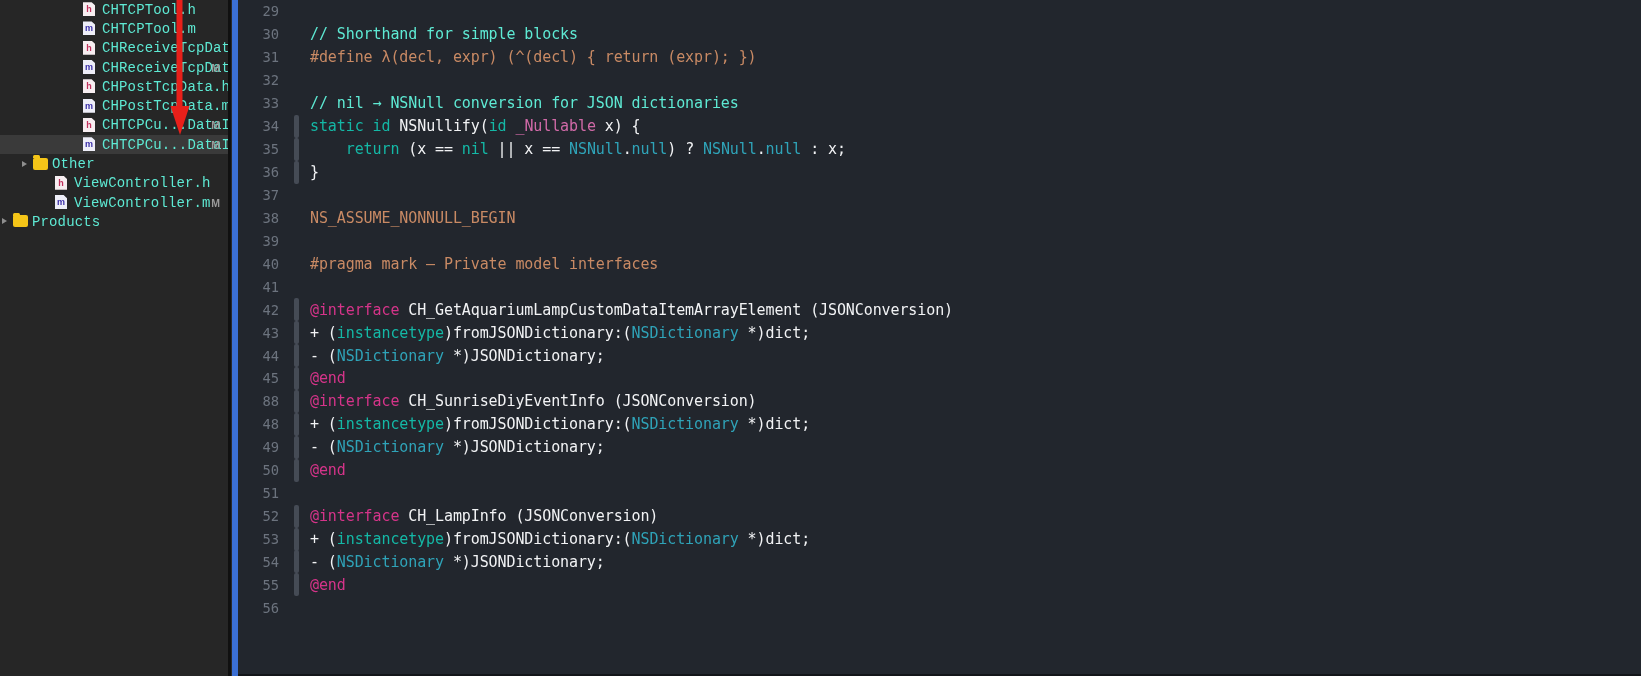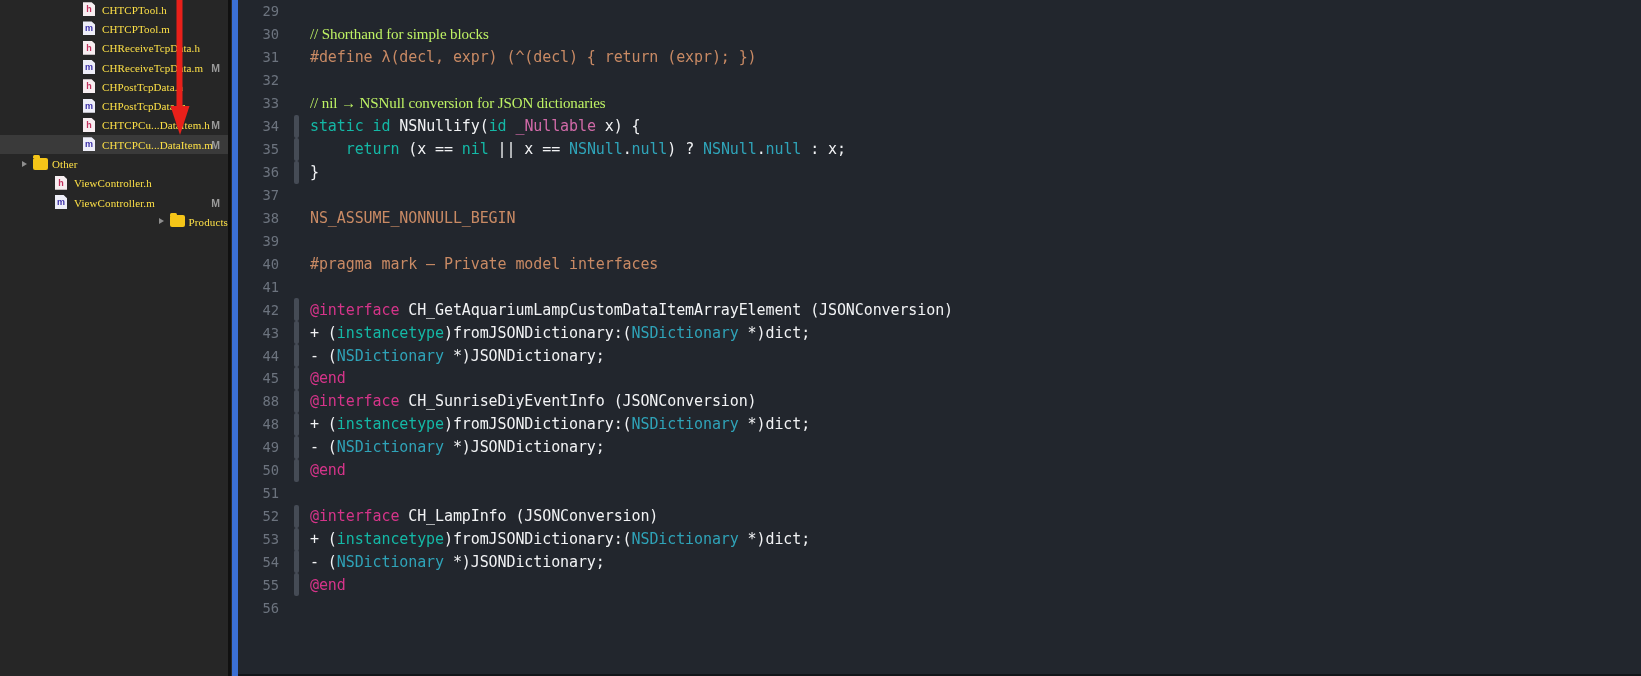--- a/index.html
+++ b/index.html
@@ -71,24 +71,24 @@
   .folder::before {
     content:"";
     position:absolute;
     left:0; top:-2.5px;
     width:7px; height:3px;
     background:#f5c518;
     border-radius:1.5px 1.5px 0 0;
   }
 
   .nav-label {
-    font-size:11px;
-    color:#fde047;
+    font-size:14px;
+    color:#5eead4;
     letter-spacing:.01em;
-    font-family:Liberation Serif, serif;
+    font-family:Liberation Mono, monospace;
   }
   .nav-status {
     position:absolute;
     right:8px; top:50%; transform:translateY(-50%);
     font-size:10.5px; color:#9a9a9a; font-weight:600;
   }
 
   
   .red-arrow { position:absolute; left:168px; top:-6px; width:24px; height:146px; pointer-events:none; }
 
@@ -121,21 +121,21 @@
     user-select:none;
   }
   .fold { flex:0 0 14px; width:14px; height:23px; position:relative; }
   .fold.on::after {
     content:""; position:absolute; left:4px; top:0;
     width:5px; height:23px; background:#454b55; border-radius:2px;
   }
   .ctext { padding-left:6px; color:#f2f3f5; letter-spacing:-0.1px; }
 
   
-  .cm  { color:#bef264;font-family:Liberation Serif, serif; }           
+  .cm  { color:#5eead4; }           
   .pp  { color:#c98a64; }           
   .kw  { color:#14b8a6; }           
   .kw2 { color:#d16aa8; }           
   .ty  { color:#2fa3b8; }           
   .pl  { color:#f2f3f5; }           
   .at  { color:#d6348a; }           
 
   .editor-bottom-rule {
     position:absolute; left:0; right:0; bottom:0; height:2px; background:#131519;
   }
@@ -240,21 +240,21 @@
       <div class="nav-row" style="padding-left: 42px;">
         <div class="nav-twisty"></div>
         <div class="nav-icon">
           <div class="doc m">
             <span>m</span>
           </div>
         </div>
         <span class="nav-label">ViewController.m</span>
         <span class="nav-status">M</span>
       </div>
-      <div class="nav-row" style=" justify-content: flex-end;">
+      <div class="nav-row" style="">
         <div class="nav-twisty has"></div>
         <div class="nav-icon">
           <div class="folder"></div>
         </div>
         <span class="nav-label">Products</span>
       </div>
       <div class="red-arrow"><svg width="24" height="146" viewBox="0 0 24 146">
           <rect x="8.5" y="0" width="6" height="118" fill="#e8201a"></rect>
           <polygon points="2.5,112 21.5,112 12,141" fill="#e8201a"></polygon>
         </svg></div>

